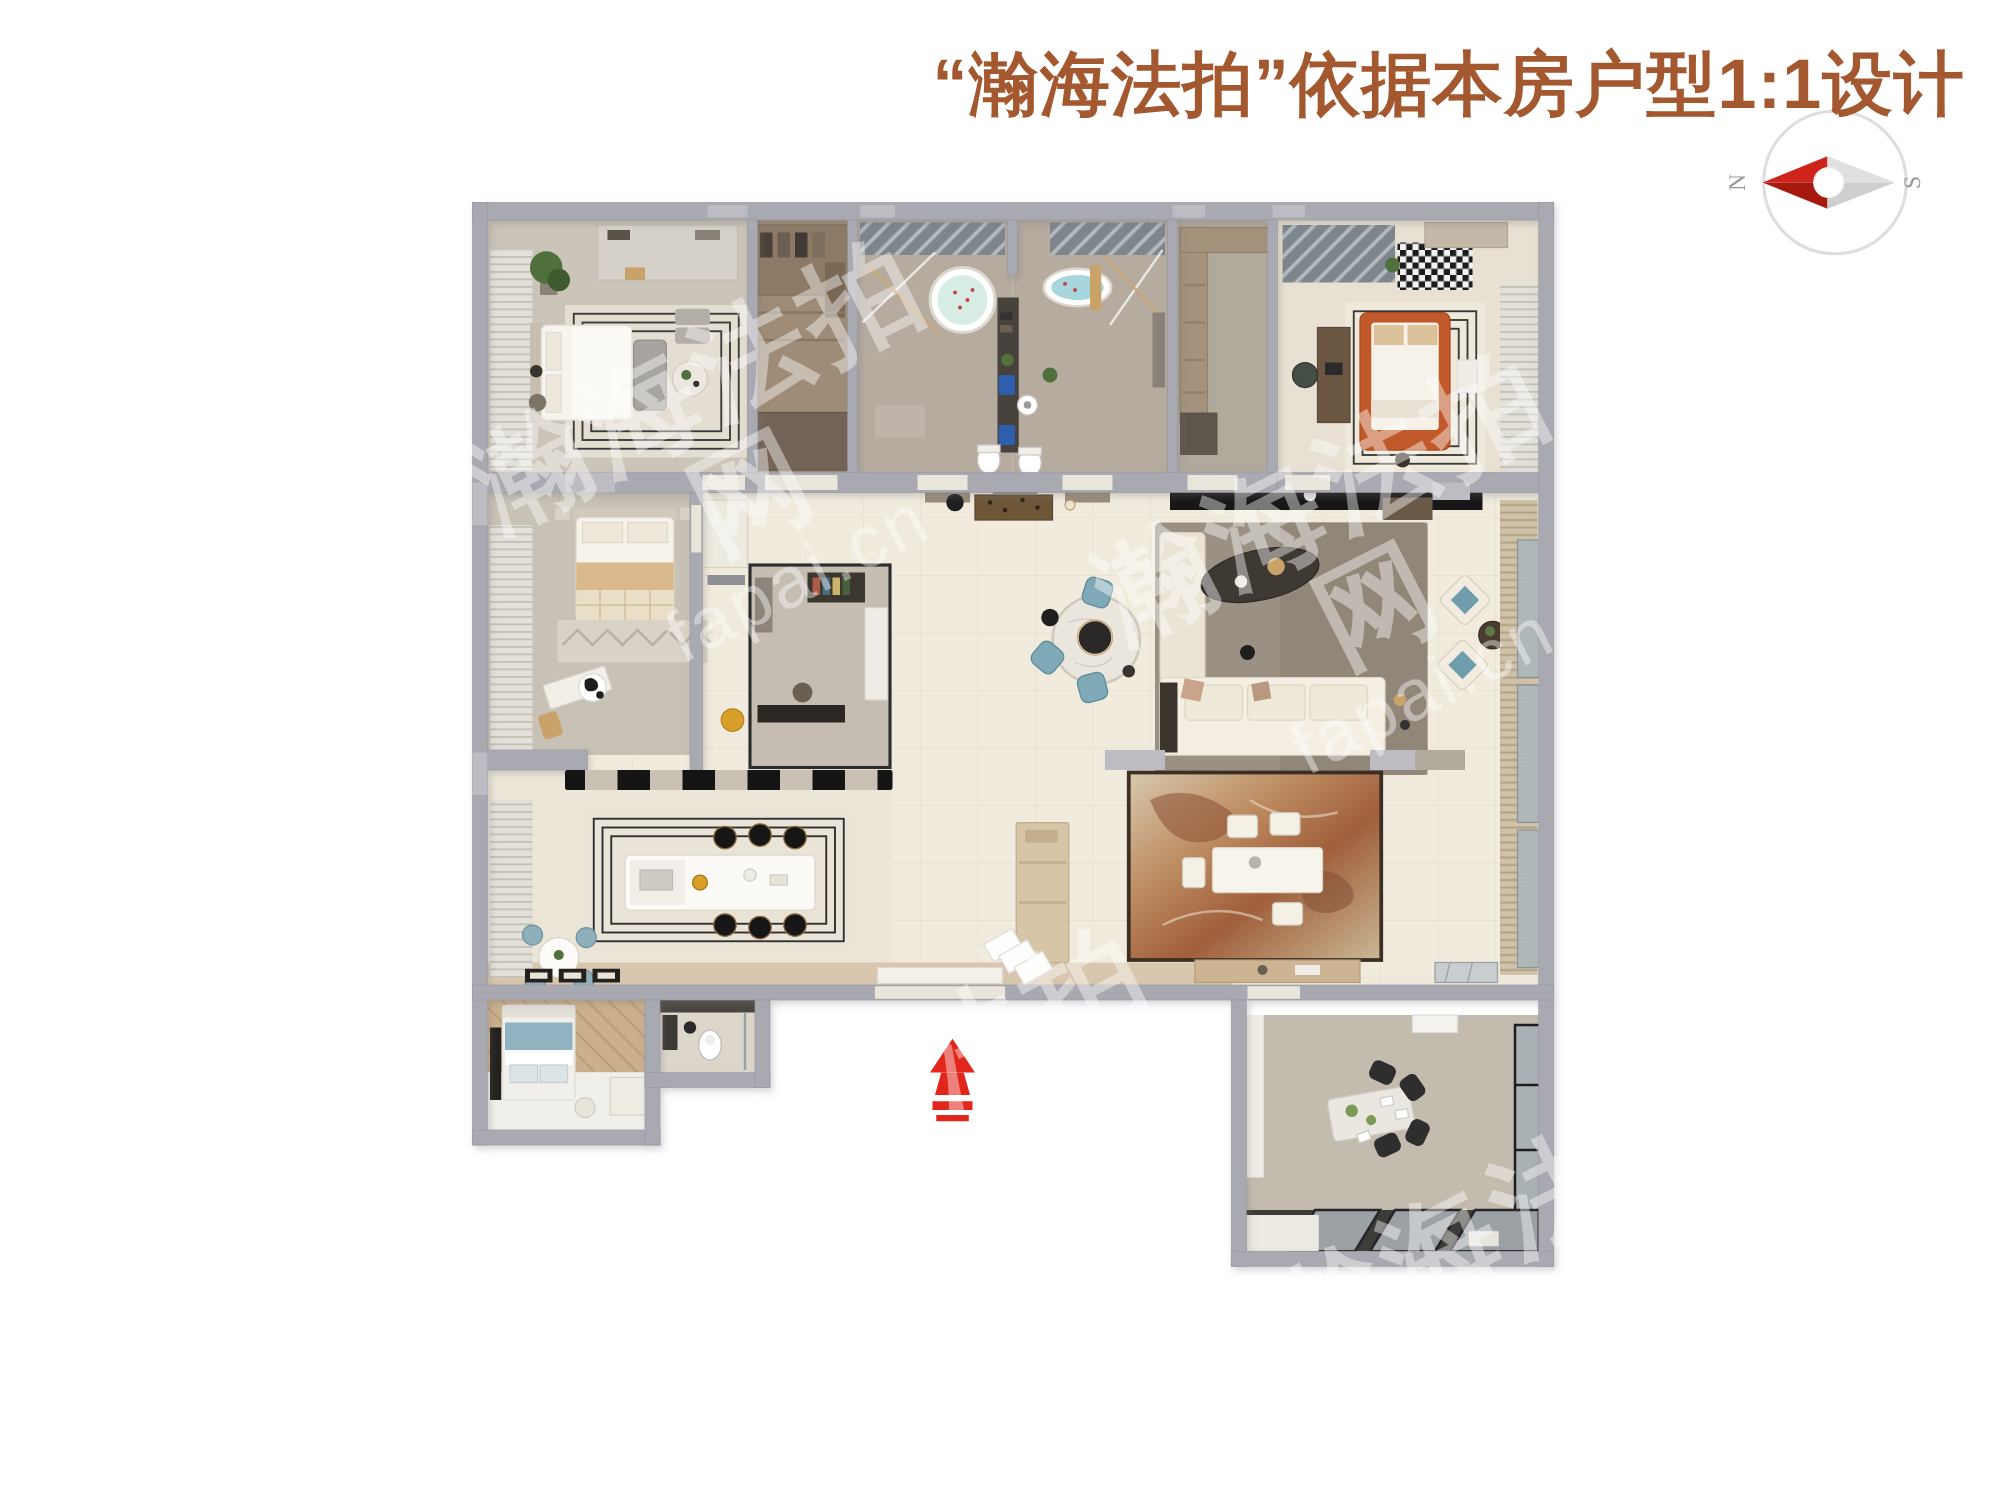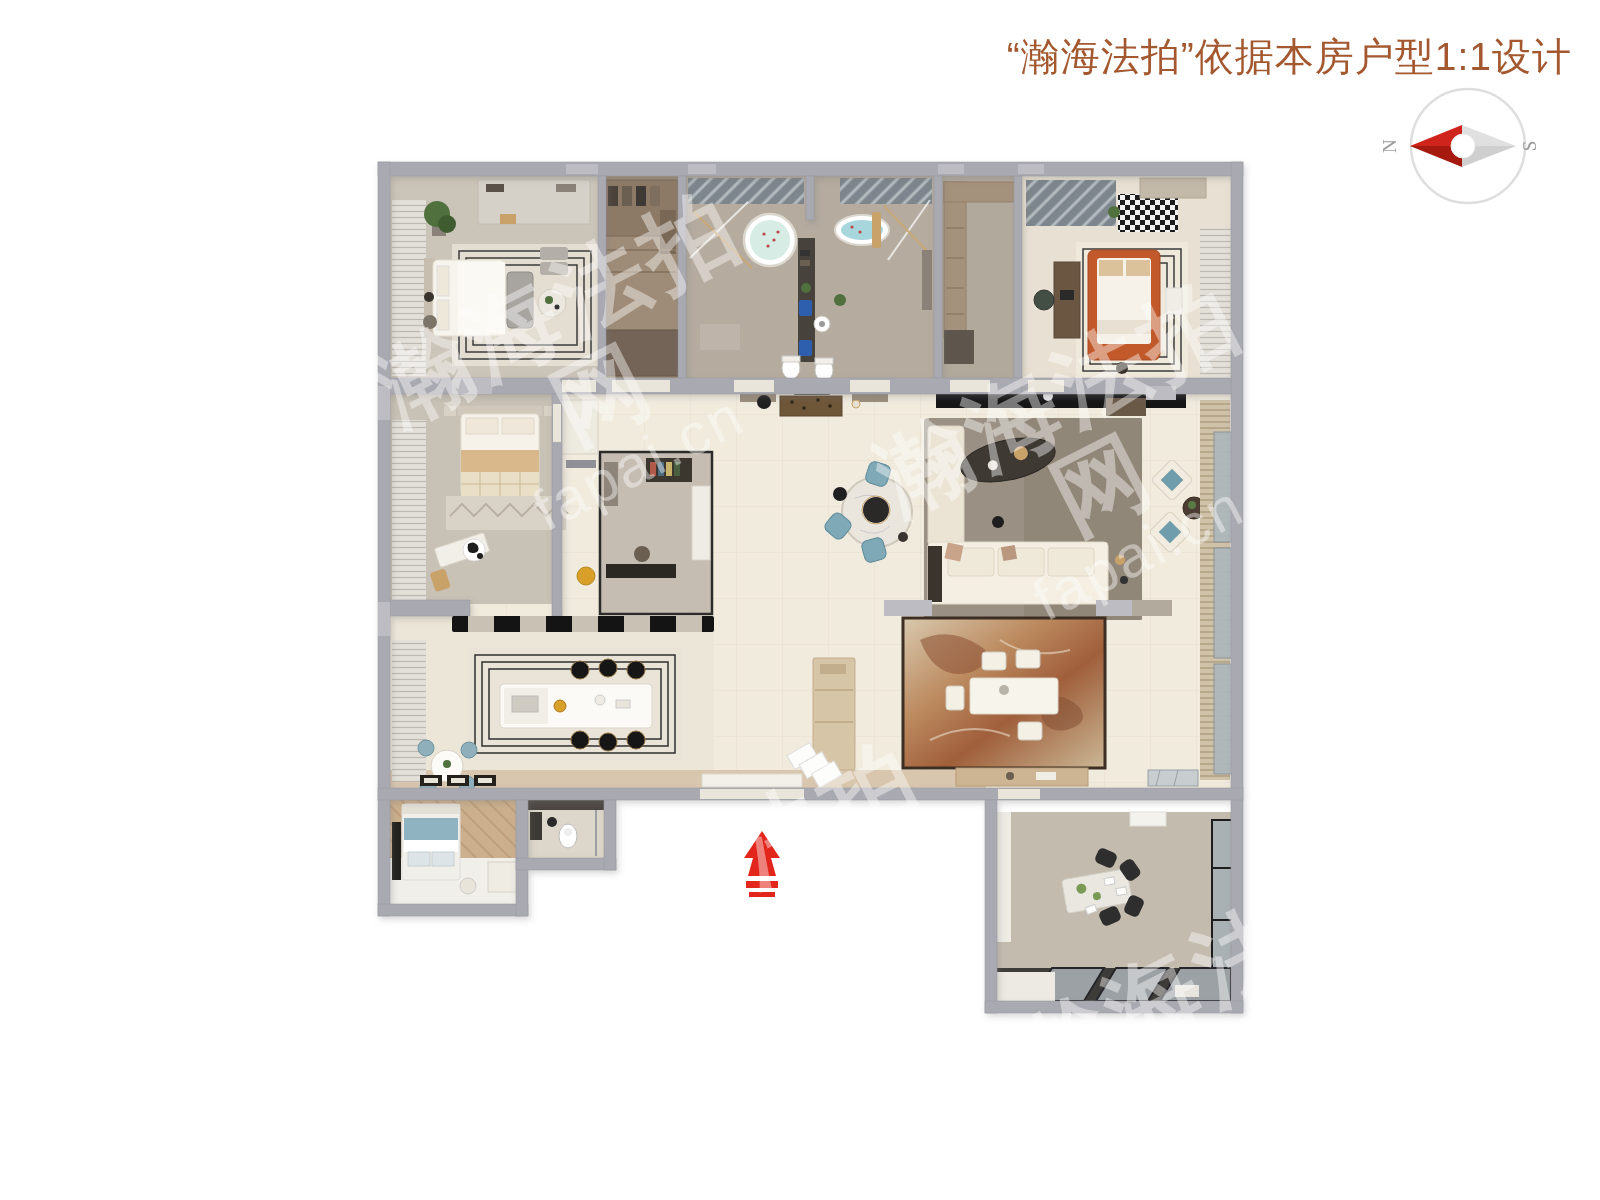--- a/index.html
+++ b/index.html
@@ -1,21 +1,21 @@
 <!DOCTYPE html>
 <html style="--c-title: #a4582f; --c-arrow: #e3261b; --c-needle: #cf241c; --c-needle-dark: #a5190f; --c-needle-gray: #e0e0e0; --c-wall: #a9a9b1; --c-teal: #7fa9b6; --c-orange: #c2592a; --c-yellow: #d9a029; --c-watermark: #ffffff; --c-wood: #d8c7ae; --c-floor-living: #f1ebde; --c-floor-bedroom: #cbc4b8; --c-floor-bath: #b5ab9f; --c-floor-closet: #9c8b77; --c-floor-sunroom: #c3bbae;"><head>
 <meta charset="utf-8">
 <style>
   html,body{margin:0;padding:0;background:#ffffff;width:1600px;height:1200px;overflow:hidden;
     font-family:"Liberation Sans", sans-serif;}
   .page{position:relative;width:1600px;height:1200px;background:#fff;}
   svg{position:absolute;left:0;top:0;}
   .page-title{
     position:absolute; top:30px; right:28px;
-    font-size:39px; font-weight:400; letter-spacing:1px;
+    font-size:56px; font-weight:700; letter-spacing:1px;
     color:var(--c-title,#a4582f); white-space:nowrap;
   }
   .wm{
     position:absolute; width:470px; text-align:center;
     transform:rotate(-27deg); color:var(--c-watermark,#fff); opacity:.42;
     pointer-events:none; line-height:1.05; font-weight:600;
   }
   .wm-cn{font-size:92px; letter-spacing:6px; display:block;}
   .wm-en{font-size:58px; letter-spacing:3px; display:block; font-weight:500;}
   .wm1{left:360px; top:250px;}

